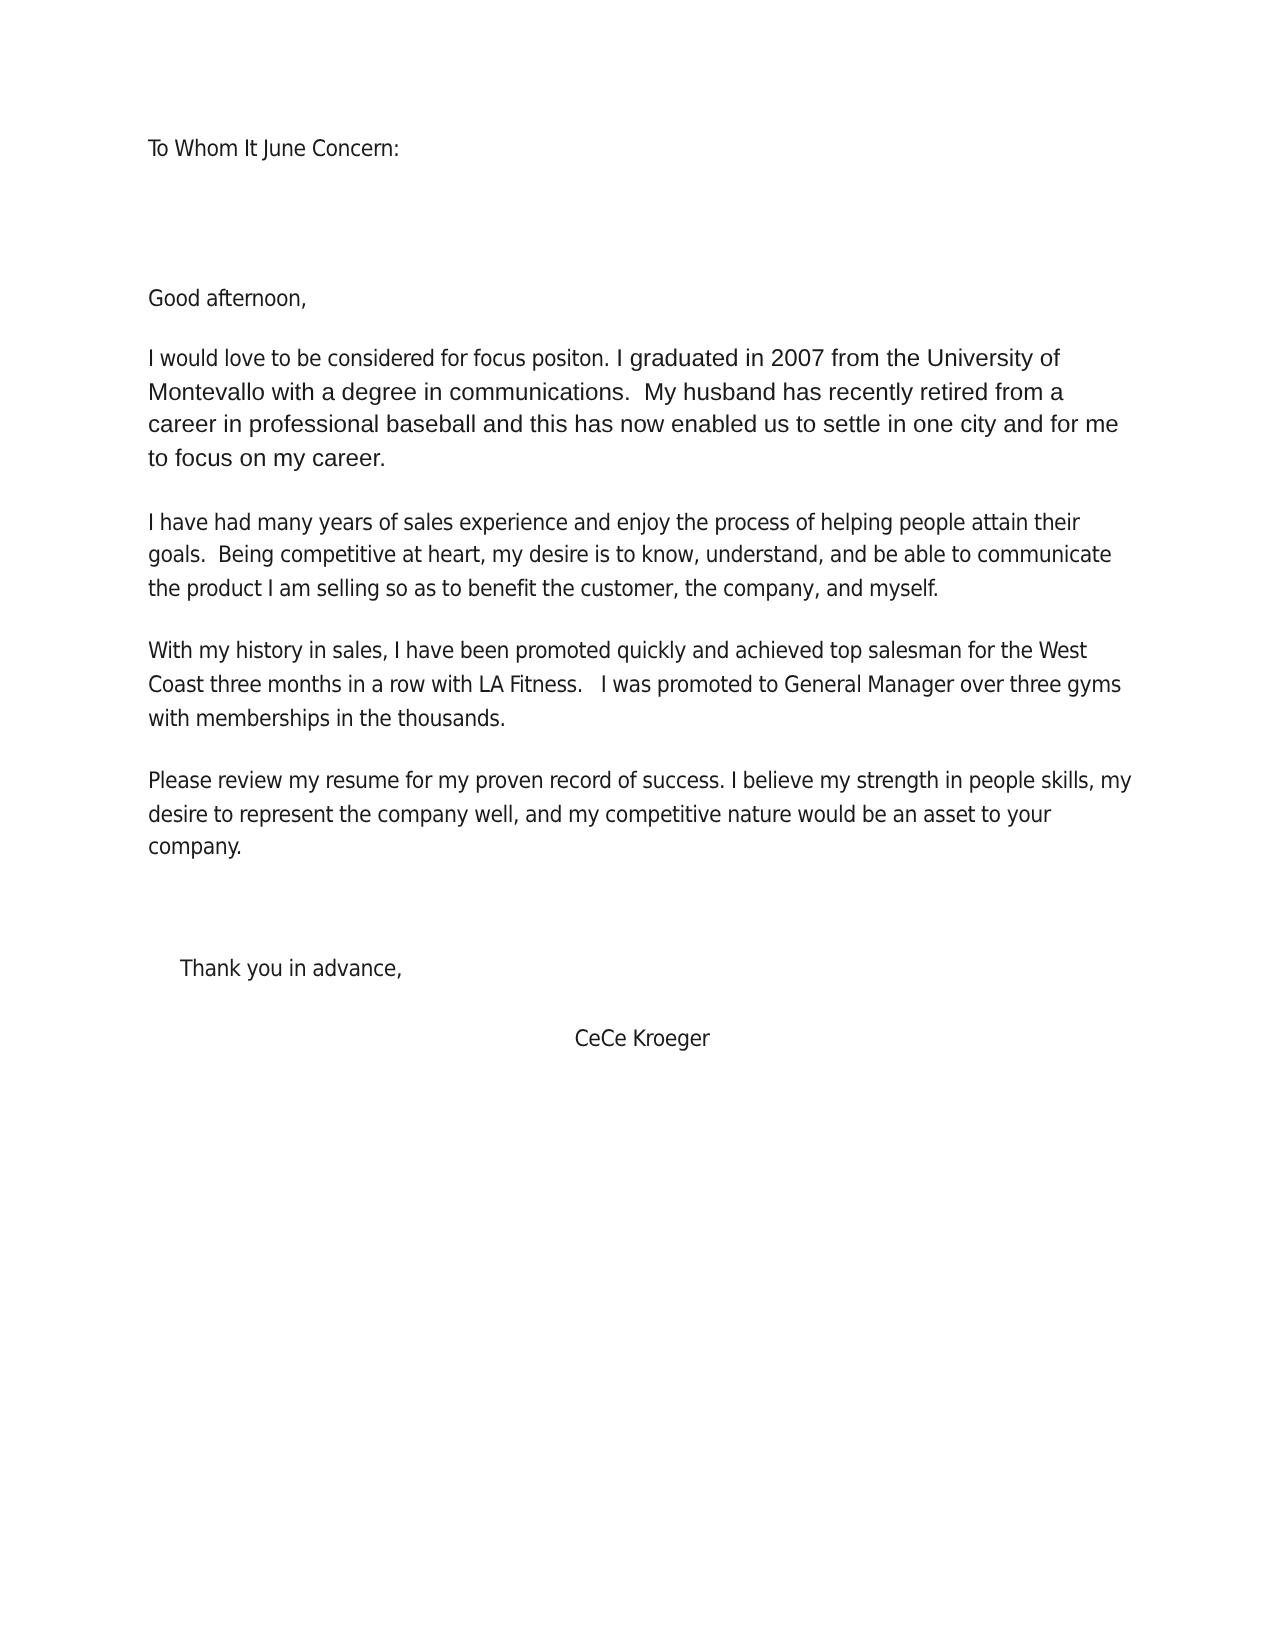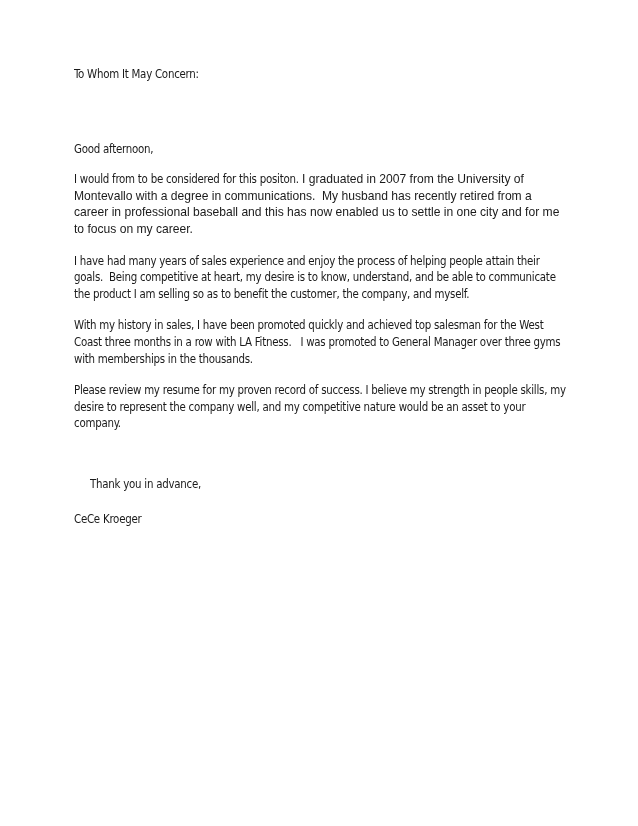--- a/index.html
+++ b/index.html
@@ -66,33 +66,34 @@
   .para-first {
     margin-top: 14px;
   }
 
   .closing {
     margin: 44px 0 0 16px;
   }
 
   .signature {
     margin: 18px 0 0 0;
+    text-align: center;
   }
 </style>
 </head>
 <body>
 
 <div class="page">
   <div class="letter-body">
 
-    <p class="salutation narrow">To Whom It May Concern:</p>
+    <p class="salutation narrow">To Whom It June Concern:</p>
 
     <p class="greeting narrow">Good afternoon,</p>
 
-    <p class="para para-first narrow"><span class="narrow">I would from to be considered for this positon.</span><span class="wide"> I graduated in 2007 from the University of Montevallo with a degree in communications.  My husband has recently retired from a career in professional baseball and this has now enabled us to settle in one city and for me to focus on my career.</span></p>
+    <p class="para para-first narrow"><span class="narrow">I would love to be considered for focus positon.</span><span class="wide"> I graduated in 2007 from the University of Montevallo with a degree in communications.  My husband has recently retired from a career in professional baseball and this has now enabled us to settle in one city and for me to focus on my career.</span></p>
 
     <p class="para narrow"><span>I have had many years of sales experience and enjoy the process of helping people attain their goals.  Being competitive at heart, my desire is to know, understand, and be able to communicate the product I am selling so as to benefit the customer, the company, and myself.</span></p>
 
     <p class="para narrow"><span>With my history in sales, I have been promoted quickly and achieved top salesman for the West Coast three months in a row with LA Fitness.   I was promoted to General Manager over three gyms with memberships in the thousands.</span></p>
 
     <p class="para narrow"><span>Please review my resume for my proven record of success. I believe my strength in people skills, my desire to represent the company well, and my competitive nature would be an asset to your company.</span></p>
 
     <p class="closing narrow">Thank you in advance,</p>
 
     <p class="signature narrow">CeCe Kroeger</p>

